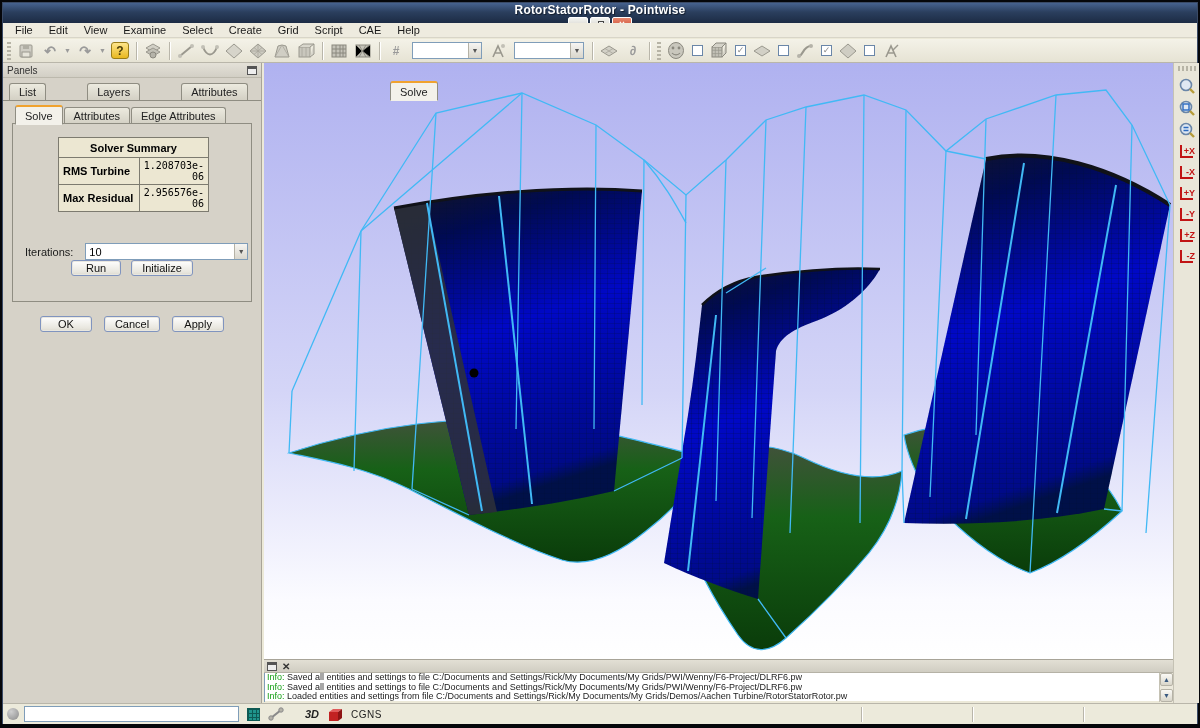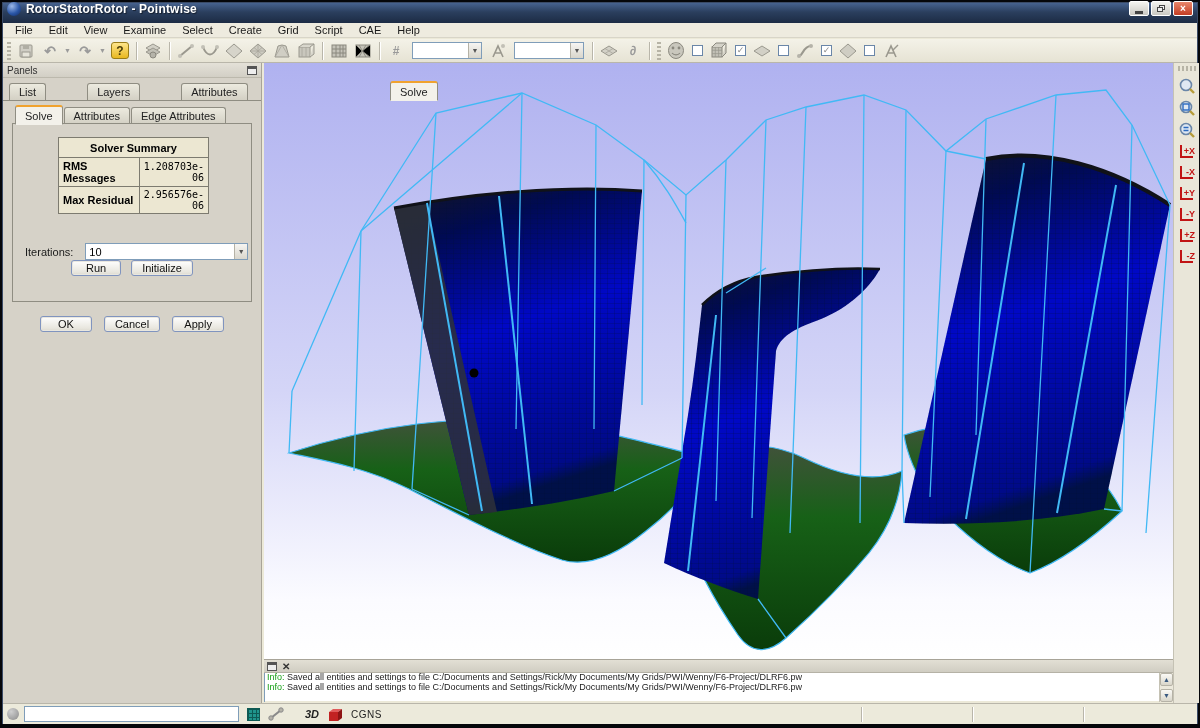--- a/index.html
+++ b/index.html
@@ -4,21 +4,21 @@
 <style>
   * { margin:0; padding:0; box-sizing:border-box; }
   html,body { width:1200px; height:728px; overflow:hidden; background:#05060a;
               font-family:"Liberation Sans", sans-serif; }
   #window { position:absolute; left:2px; top:2px; width:1196px; height:722px;
             background:#ece9d8; border:1px solid #3a4a66; }
 
   
   .titlebar { position:absolute; left:0; top:0; width:100%; height:20px;
     background:linear-gradient(180deg,#46628f 0%,#2b3f5e 45%,#1c2b44 100%);
-    display:flex; align-items:flex-end; padding:7px 4px; }
+    display:flex; align-items:center; padding:0 4px;flex-direction:column; }
   .app-icon { width:14px; height:14px; border-radius:50%;
     background:radial-gradient(circle at 35% 30%,#9db8e8,#2b57a8 55%,#10275c); margin-right:5px; }
   .title-text { color:#fff; font-size:12px; font-weight:bold; letter-spacing:.2px;
     text-shadow:1px 1px 1px #00000088; flex:1; }
   .win-btns { display:flex; gap:2px; }
   .win-btn { width:20px; height:15px; border:1px solid #fff; border-radius:2px;
     background:linear-gradient(180deg,#f4f4f0,#c9c8c2); display:flex; align-items:center;
     justify-content:center; font-size:10px; color:#333; line-height:1; }
   .win-btn.close { background:linear-gradient(180deg,#e8876d,#c33d23); color:#fff; font-weight:bold; }
   .min-glyph { width:8px; height:3px; background:#444; margin-top:8px; }
@@ -363,21 +363,21 @@
       <div class="tab">Edge Attributes</div>
     </div>
 
     <div class="page-box">
       <table class="sum-table">
         <tbody>
             <tr>
               <td class="hdr" colspan="2">Solver Summary</td>
             </tr>
         <tr>
-          <td class="lab">RMS Messages</td>
+          <td class="lab">RMS Turbine</td>
           <td class="val">1.208703e-06</td>
         </tr>
         <tr>
           <td class="lab">Max Residual</td>
           <td class="val">2.956576e-06</td>
         </tr>
       </tbody>
         </table>
 
       <div class="iter-row">
@@ -533,20 +533,23 @@
       <span class="float-icon"></span>
       <span class="close-x">✕</span>
     </div>
     <div class="msg-body">
       <div class="msg-line">
         <span class="pfx">Info:</span><span> Saved all entities and settings to file C:/Documents and Settings/Rick/My Documents/My Grids/PWI/Wenny/F6-Project/DLRF6.pw</span>
       </div>
       <div class="msg-line">
         <span class="pfx">Info:</span><span> Saved all entities and settings to file C:/Documents and Settings/Rick/My Documents/My Grids/PWI/Wenny/F6-Project/DLRF6.pw</span>
       </div>
+      <div class="msg-line">
+        <span class="pfx">Info:</span><span> Loaded entities and settings from file C:/Documents and Settings/Rick/My Documents/My Grids/Demos/Aachen Turbine/RotorStatorRotor.pw</span>
+      </div>
       <div class="msg-scroll">
         <span class="sc-btn">▲</span>
         <span class="sc-btn">▼</span>
       </div>
     </div>
   </div>
 
   <div class="statusbar">
     <span class="stat-circle"></span>
     <span class="stat-field"></span>

